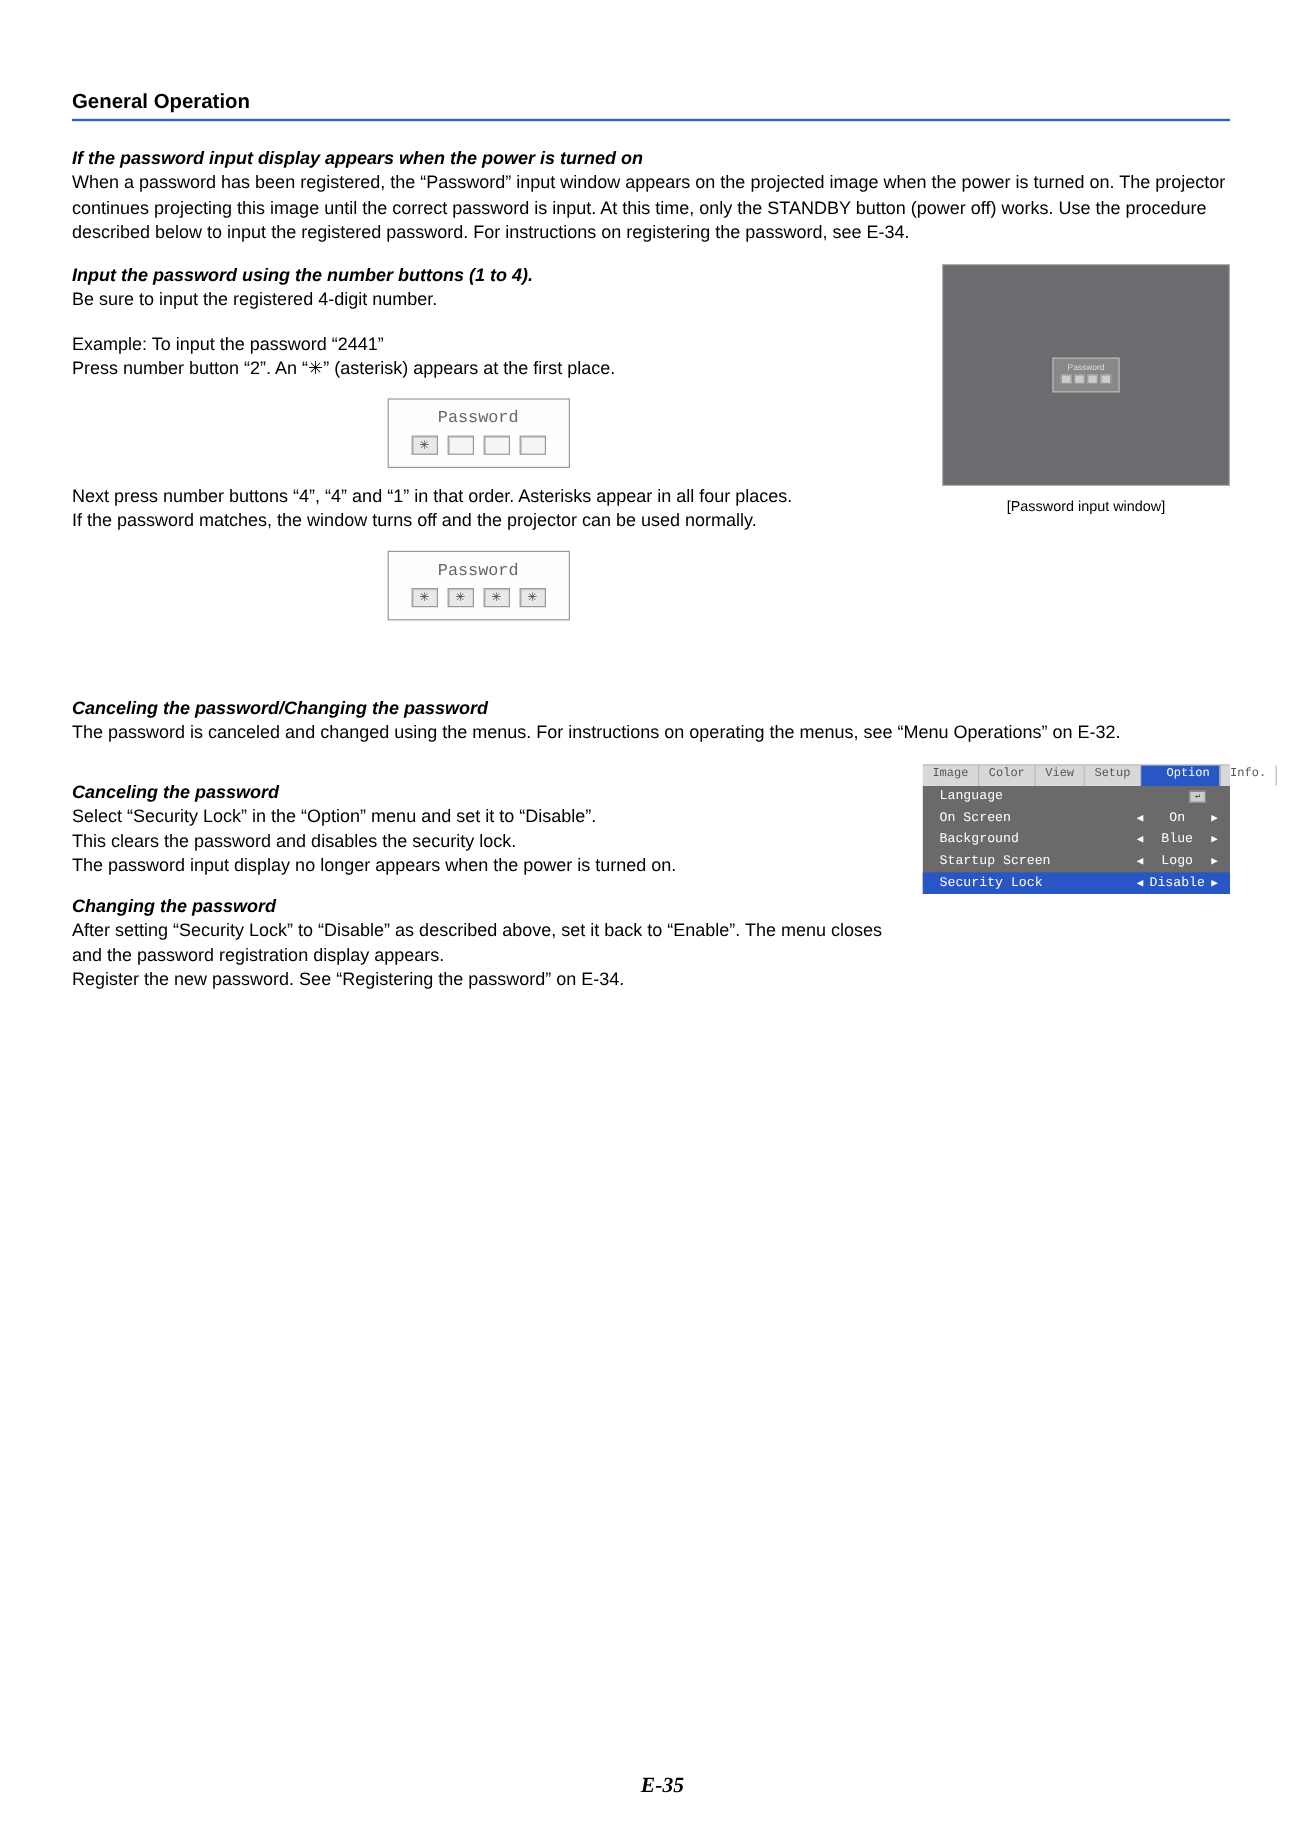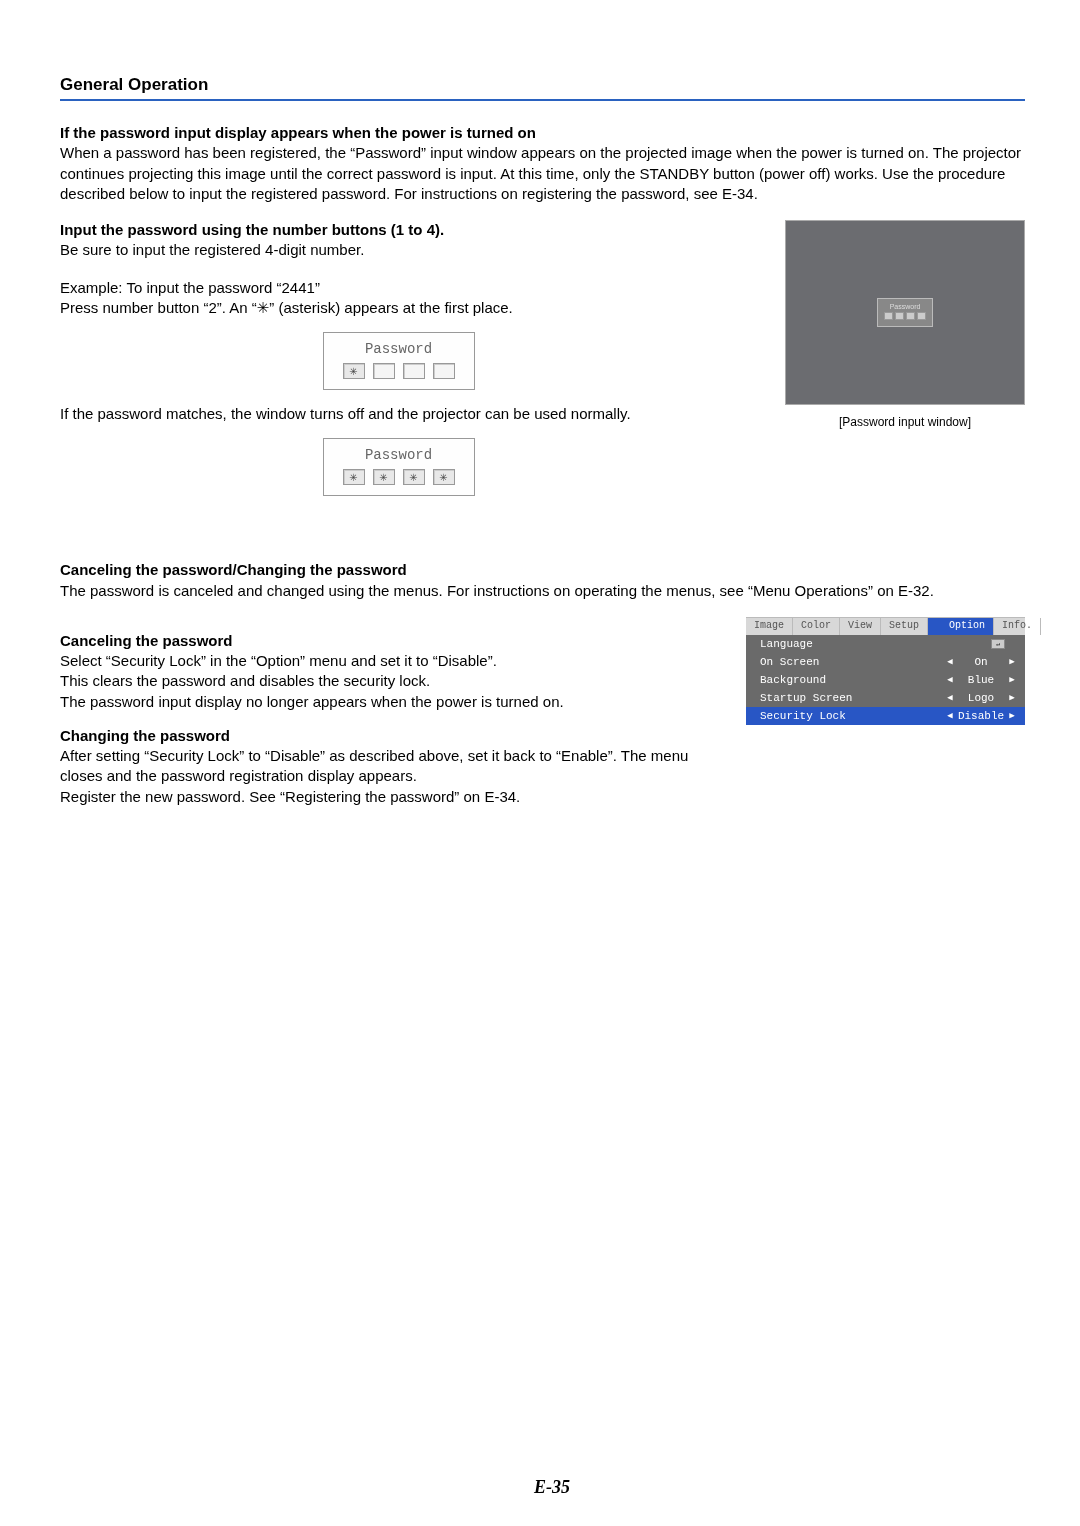--- a/index.html
+++ b/index.html
@@ -16,21 +16,21 @@
   .section-title {
     font-weight: bold;
     font-size: 17px;
     margin-bottom: 4px;
   }
   .rule {
     height: 2px;
     background: #2a62c0;
     margin-bottom: 22px;
   }
-  .bold { font-weight: bold; }
+  .bold { font-weight: bold; font-style: italic; }
   p { line-height: 1.35; }
   .block { margin-bottom: 16px; }
   .content-row { display: flex; gap: 48px; align-items: flex-start; margin-top: 10px; }
   .left-col { flex: 1; }
   .right-col { width: 240px; flex-shrink: 0; }
   .pw-window-large {
     border: 1px solid #aaa;
     height: 185px;
     background: #6b6c70;
     display: flex;
@@ -81,21 +81,21 @@
     font-size: 10px;
     color: #444;
     box-shadow: inset 1px 1px 0 #ccc;
   }
   .pw-box.filled {
     background: #e8e8e8;
   }
   .menu-row { display: flex; gap: 20px; align-items: flex-start; margin-top: 4px; }
   .menu-text { flex: 1; }
   .osd-menu {
-    width: 279px;
+    width: 256px;
     flex-shrink: 0;
     font-family: "Courier New", monospace;
     font-size: 11px;
   }
   .osd-tabs {
     display: flex;
     background: #d8d8d8;
     color: #555;
     height: 18px;
     border-top: 1px solid #bbb;
@@ -166,20 +166,21 @@
     <div class="pw-dialog">
       <div class="pw-dialog-title">Password</div>
       <div class="pw-boxes">
         <div class="pw-box filled">✳</div>
         <div class="pw-box"></div>
         <div class="pw-box"></div>
         <div class="pw-box"></div>
       </div>
     </div>
 
+    <p>Next press number buttons “4”, “4” and “1” in that order. Asterisks appear in all four places.</p>
     <p>If the password matches, the window turns off and the projector can be used normally.</p>
 
     <div class="pw-dialog">
       <div class="pw-dialog-title">Password</div>
       <div class="pw-boxes">
         <div class="pw-box filled">✳</div>
         <div class="pw-box filled">✳</div>
         <div class="pw-box filled">✳</div>
         <div class="pw-box filled">✳</div>
       </div>

